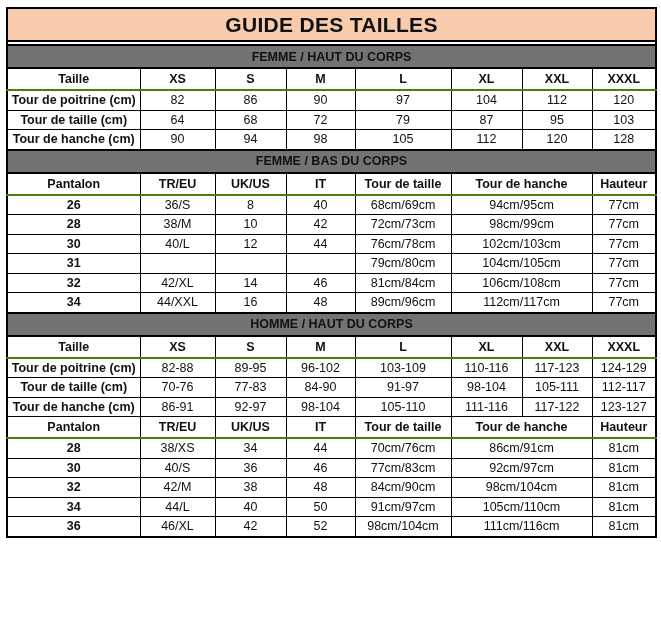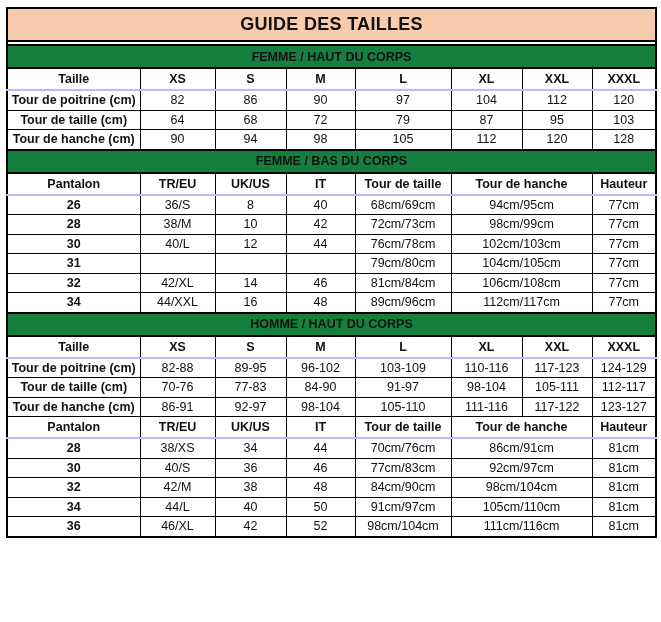--- a/index.html
+++ b/index.html
@@ -25,47 +25,47 @@
   td {
     border: 1px solid #000000;
     text-align: center;
     vertical-align: middle;
     padding: 0 1px;
     overflow: hidden;
     white-space: nowrap;
   }
   .title-row td {
     height: 31px;
-    font-size: 18px;
+    font-size: 21px;
     font-weight: bold;
     background: #F8CBAD;
     border-bottom: 2px solid #000000;
     letter-spacing: 0.3px;
   }
   .spacer-row td {
     height: 2px;
     background: #ffffff;
     border-top: 2px solid #000000;
     border-bottom: 2px solid #000000;
     padding: 0;
   }
   .band-row td {
     height: 21px;
     font-size: 12.5px;
     font-weight: bold;
-    background: #15803d;
+    background: #737373;
     border-top: 2px solid #000000;
     border-bottom: 2px solid #000000;
   }
   .header-row td {
     height: 20px;
     font-size: 12.5px;
     font-weight: bold;
     background: #ffffff;
-    border-bottom: 2px solid #c4b5fd;
+    border-bottom: 2px solid #4d7c0f;
   }
   .data-row td {
     height: 18.5px;
     font-size: 12.5px;
     background: #ffffff;
     font-weight: normal;
   }
   .data-row td.label-cell {
     font-weight: bold;
   }

